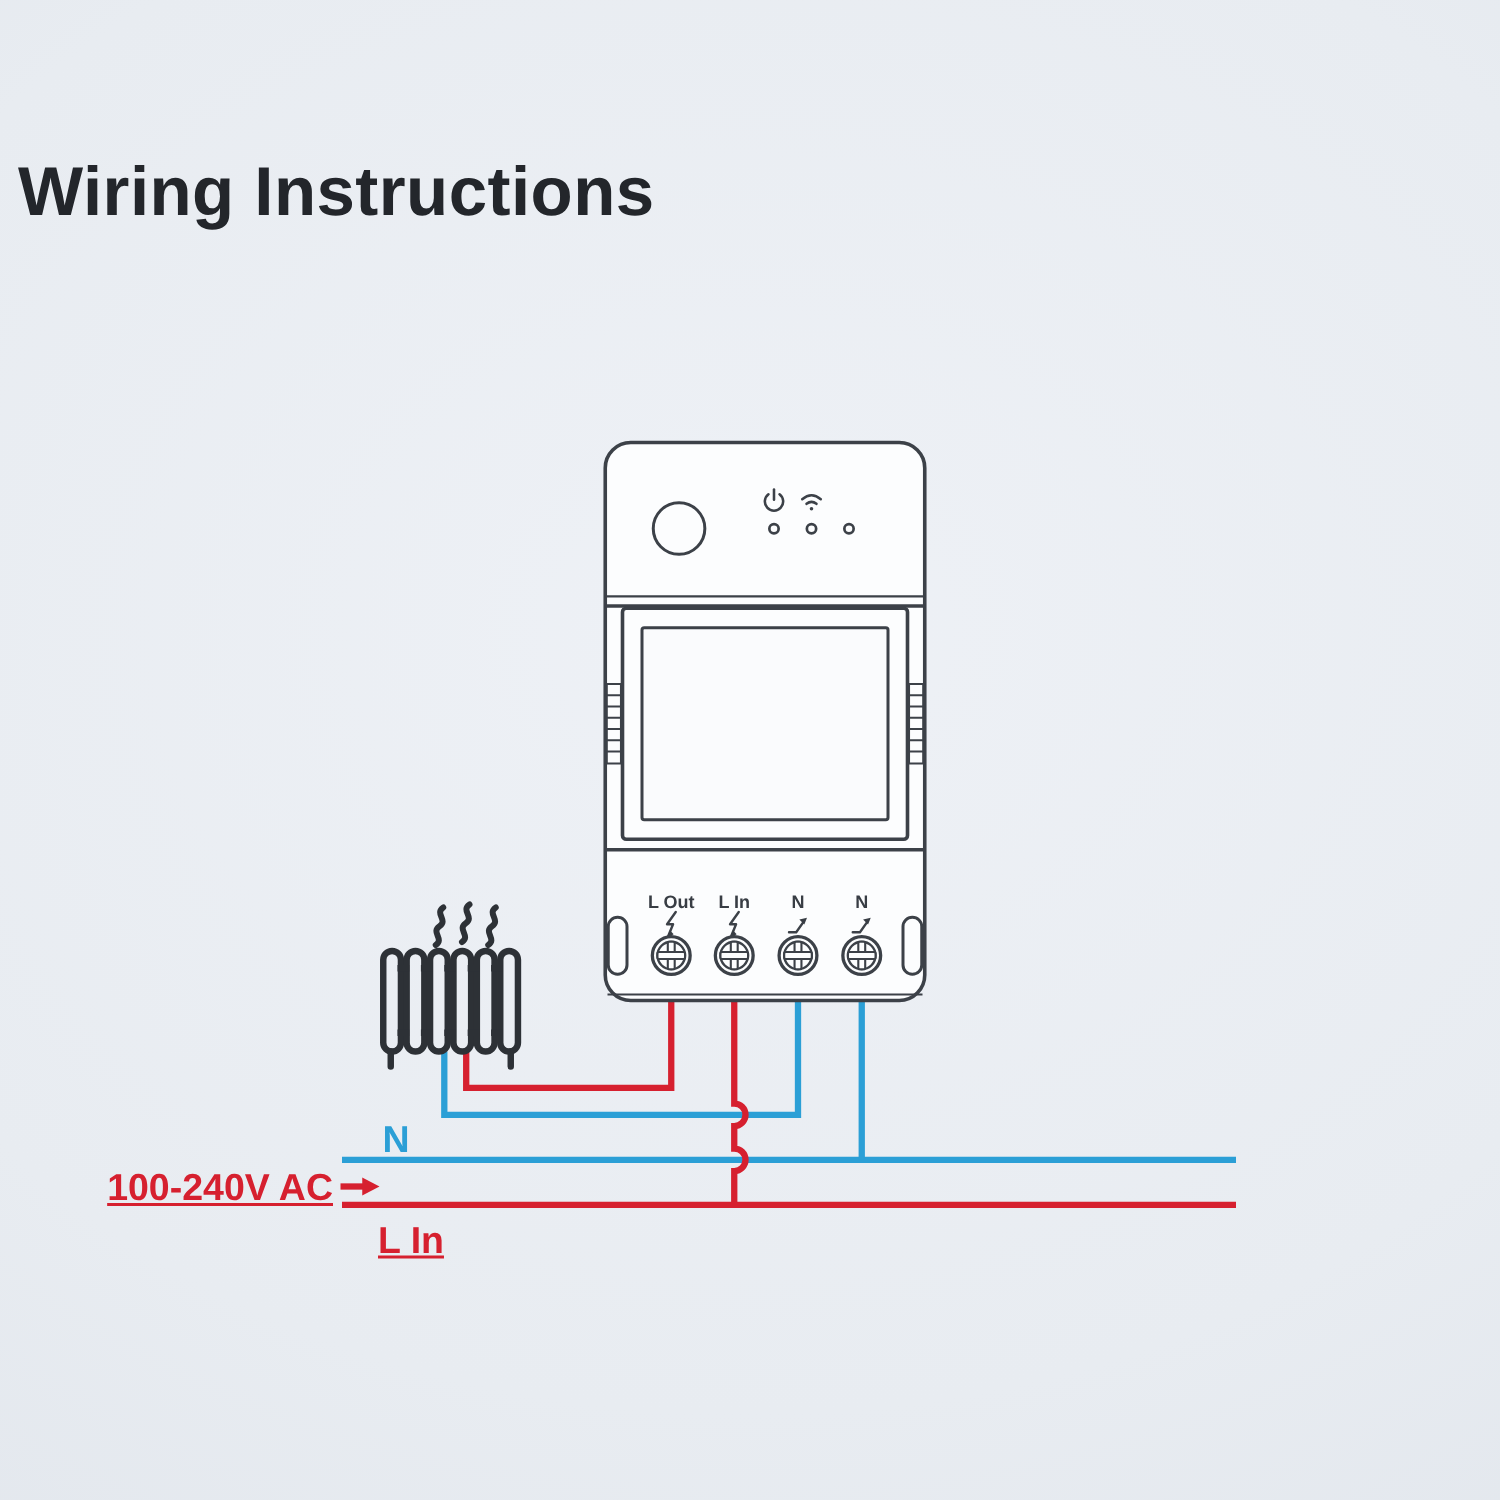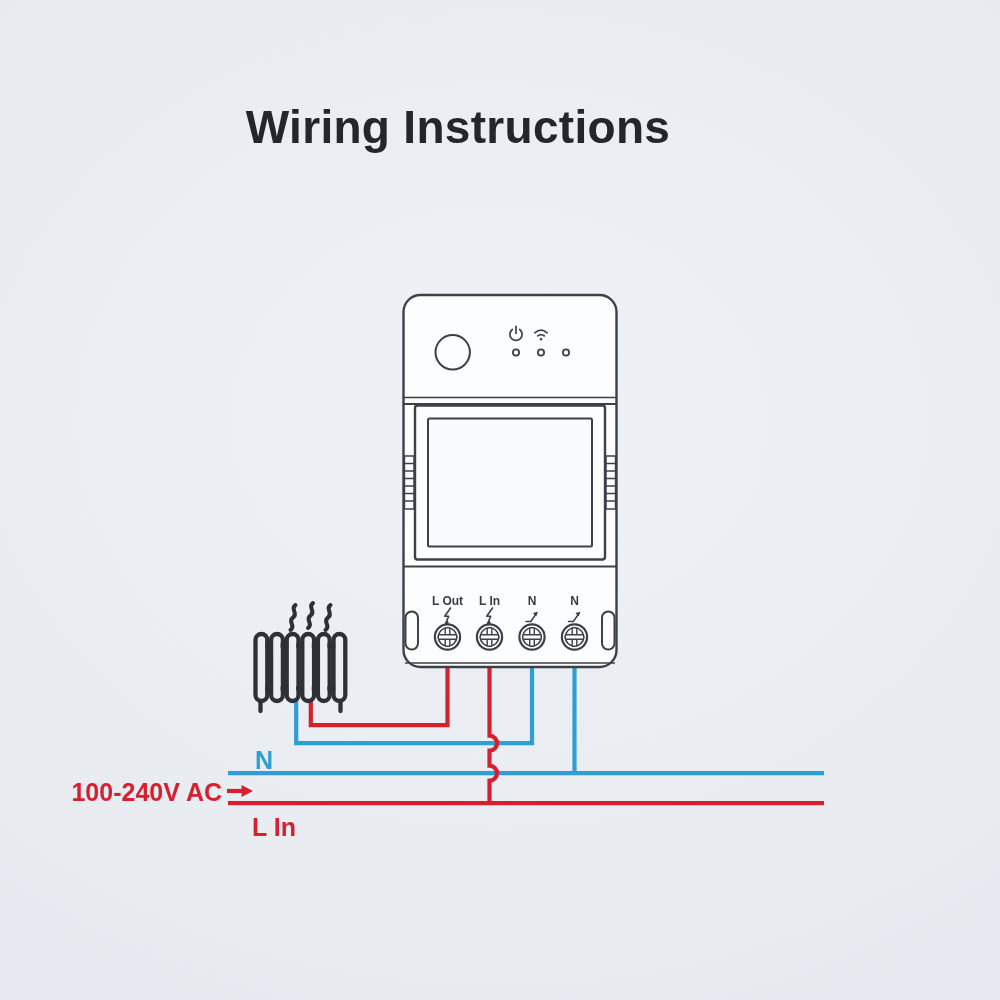--- a/index.html
+++ b/index.html
@@ -2,26 +2,26 @@
 <html><head>
 <meta charset="utf-8">
 <style>
   html,body{margin:0;padding:0;}
   .stage{
     position:relative;width:1000px;height:1000px;overflow:hidden;
     background:radial-gradient(120% 95% at 50% 42%, #eef1f6 0%, #e8ecf1 55%, #dee3ea 100%);
     font-family:"Liberation Sans",sans-serif;
   }
   .title{
-    position:absolute;top:100px;left:0;width:916px;margin:0;
-    text-align:center;font-size:46px;font-weight:700;letter-spacing:.3px;color:#23262b;
+    position:absolute;top:100px;left:12px;width:916px;margin:0;
+    text-align:left;font-size:46px;font-weight:700;letter-spacing:.3px;color:#23262b;
   }
   .lbl{position:absolute;font-weight:700;font-size:25px;line-height:1;}
   .lbl.neutral{color:#2b9fd6;}
-  .lbl.live{color:#d6202f;}
+  .lbl.live{color:#d6202f;text-decoration:underline;}
   .lbl-n{left:255px;top:748px;}
   .lbl-voltage{right:778px;top:780px;white-space:nowrap;}
   .lbl-lin{left:252px;top:815px;}
   svg{position:absolute;top:0;left:0;}
   text{font-family:"Liberation Sans",sans-serif;font-weight:700;}
 </style>
 </head>
 <body>
 
 <div class="stage">

